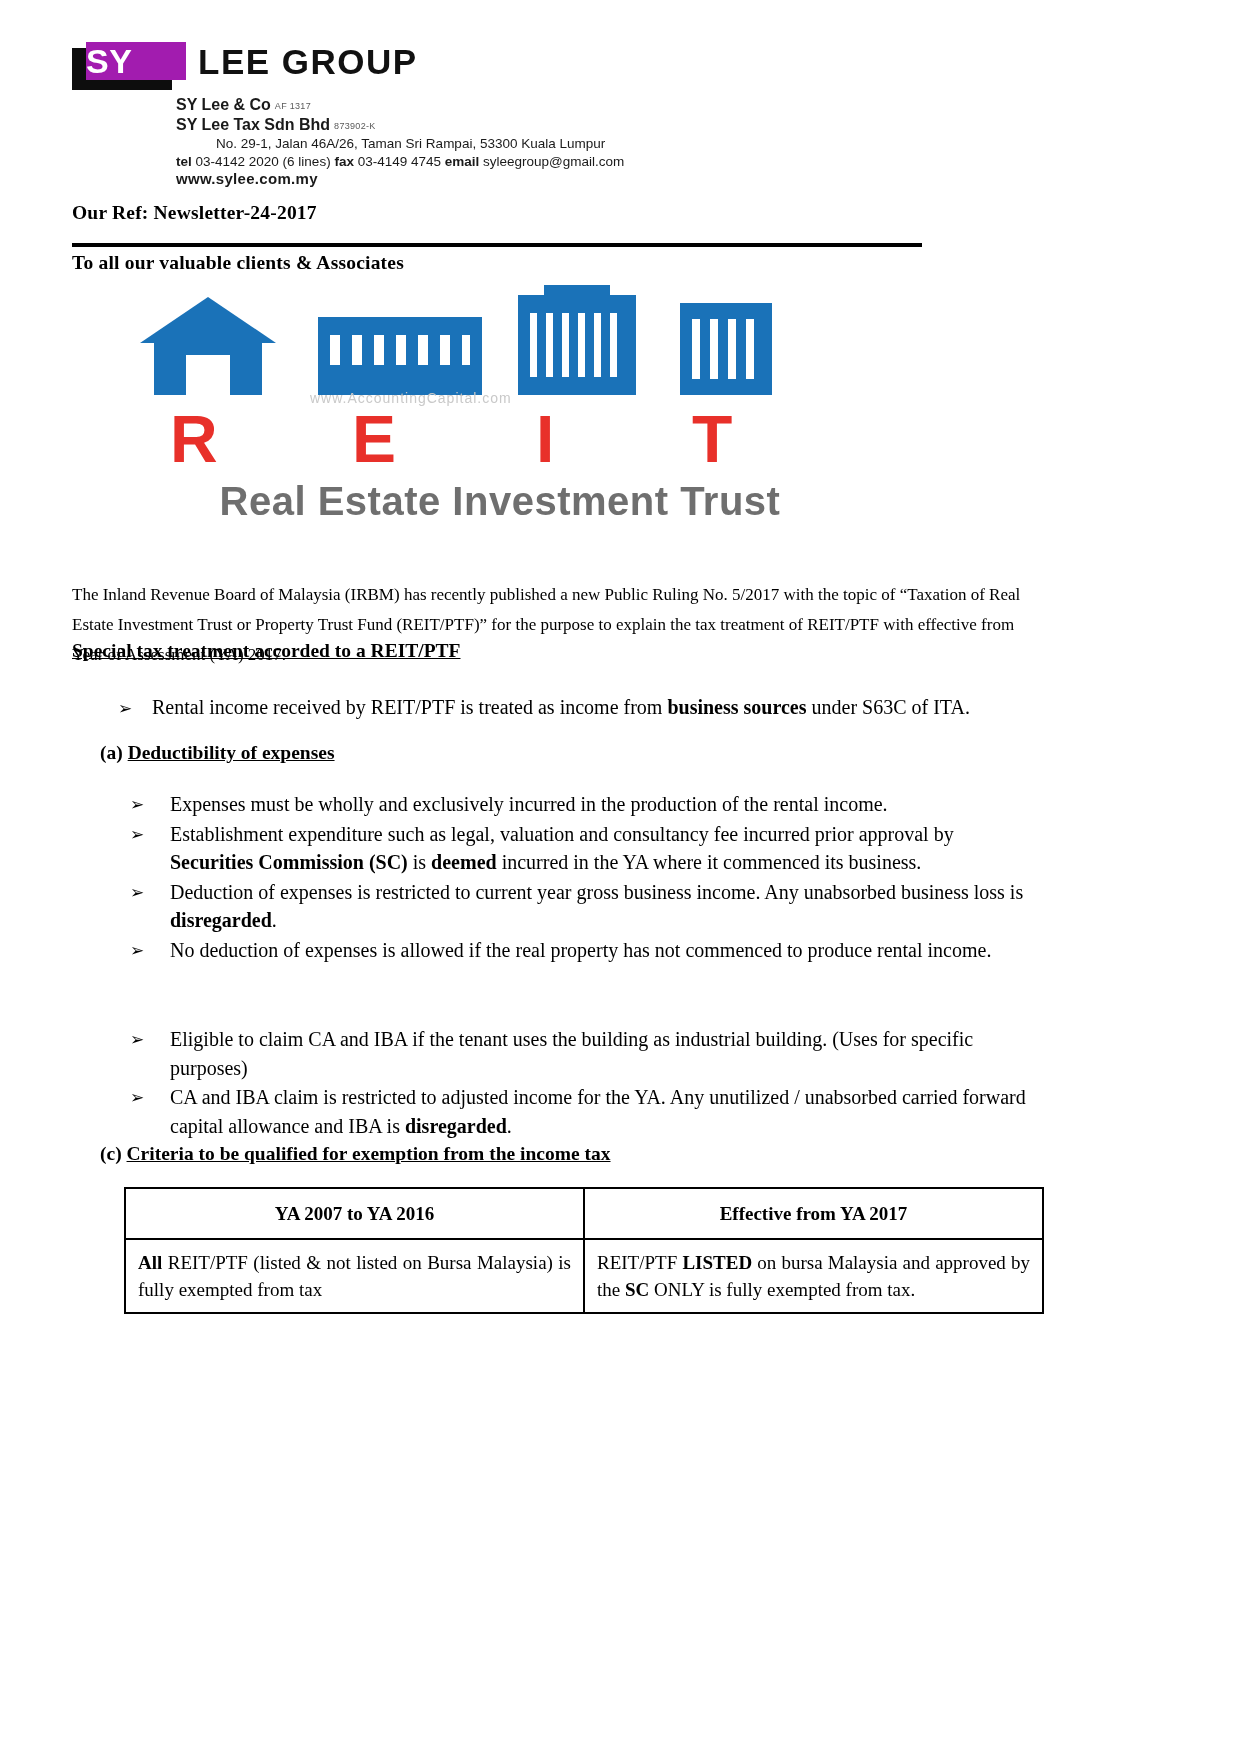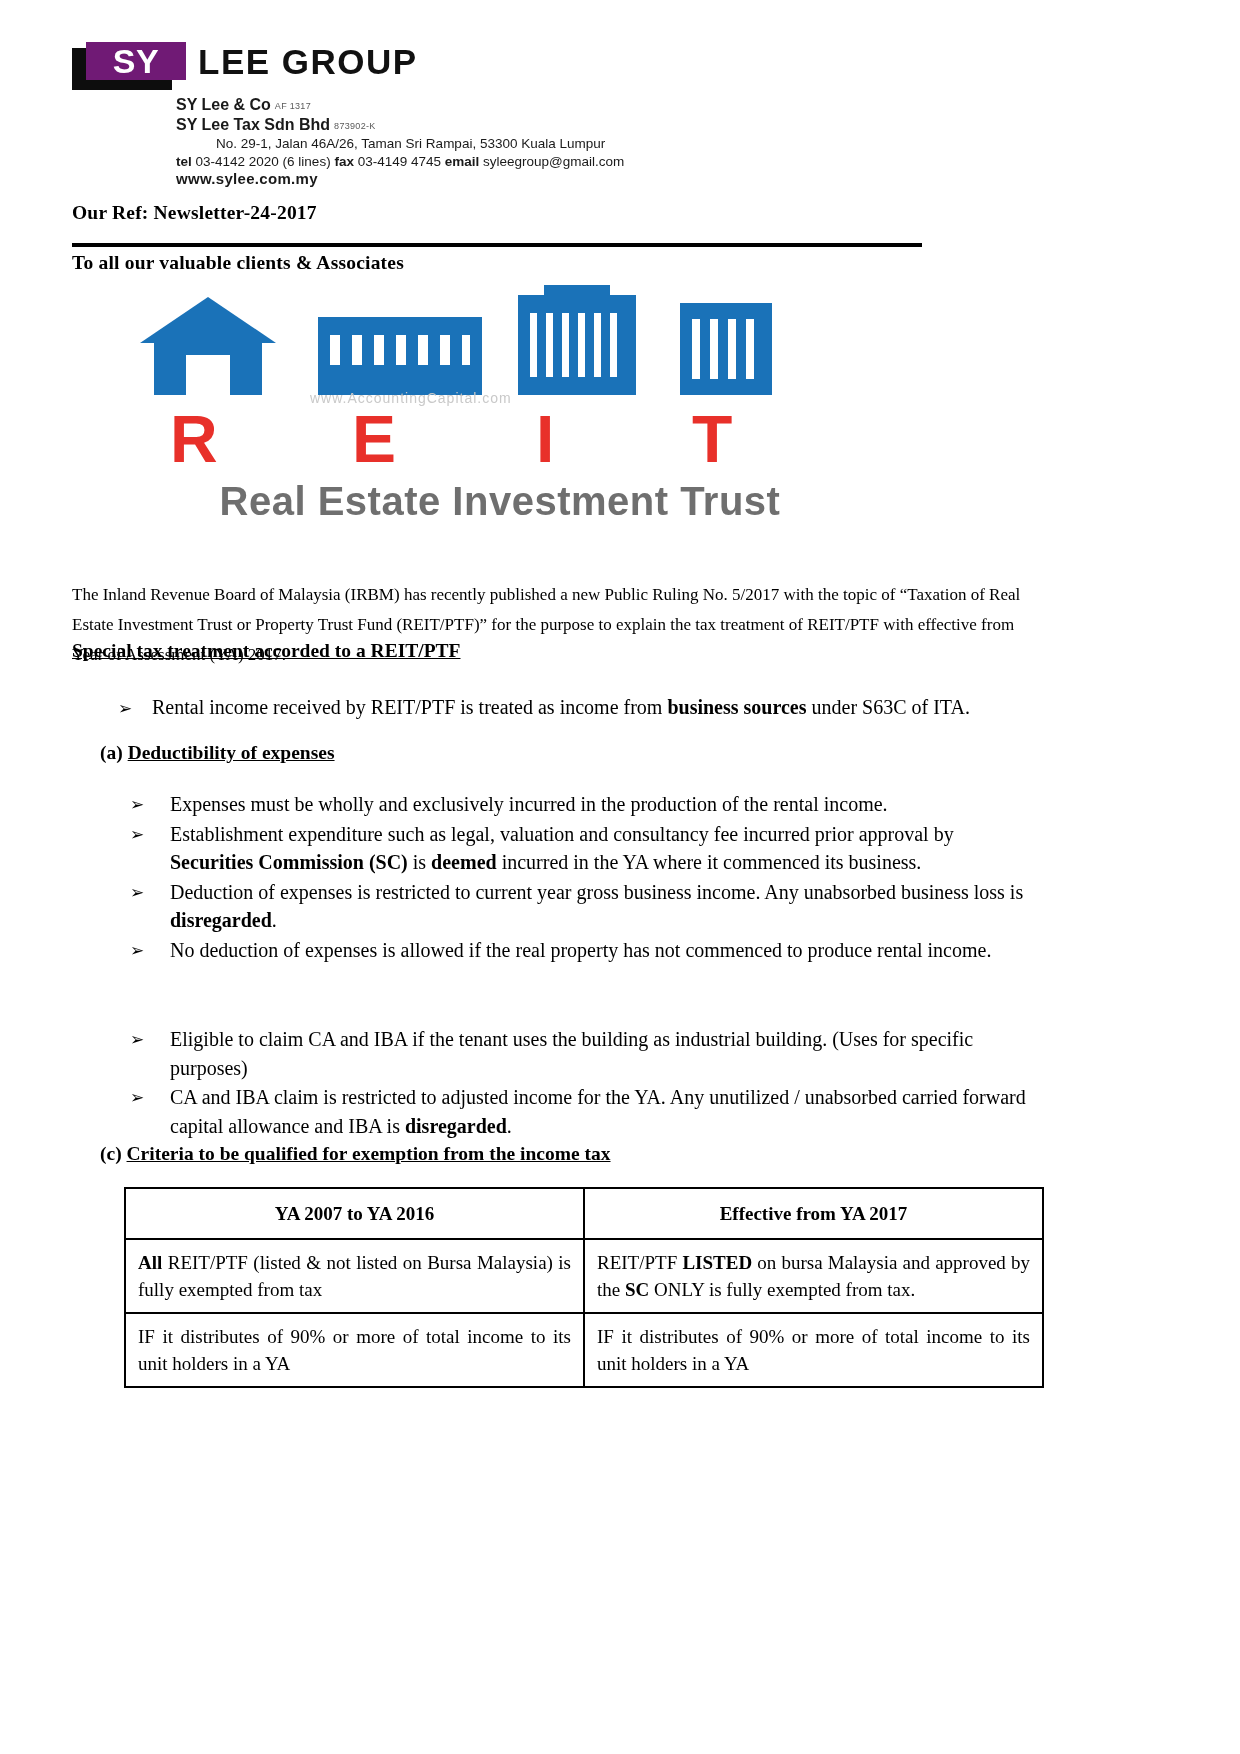--- a/index.html
+++ b/index.html
@@ -56,28 +56,28 @@
     width: 100px;
     height: 12px;
     background: #0d0d0d;
   }
   .logo-sy {
     position: absolute;
     left: 14px;
     top: 0px;
     width: 100px;
     height: 38px;
-    background: #701a75;
+    background: #a21caf;
     color: #ffffff;
     font-family: "Liberation Sans", sans-serif;
     font-weight: bold;
     font-size: 34px;
     letter-spacing: 0.5px;
     line-height: 38px;
-    text-align: center;
+    text-align: left;
   }
   .lh-group-name {
     font-family: "Liberation Sans", sans-serif;
     font-weight: bold;
     font-size: 35px;
     letter-spacing: 1.5px;
     line-height: 40px;
     margin-left: 10px;
     color: #111111;
   }
@@ -431,20 +431,16 @@
       <tr>
         <th class="col-left">YA 2007 to YA 2016</th>
         <th class="col-right">Effective from YA 2017</th>
       </tr>
     </thead>
     <tbody id="crit-body">
         <tr>
           <td class="col-left"><b>All</b><span> REIT/PTF (listed &amp; not listed on Bursa Malaysia) is fully exempted from tax</span></td>
           <td class="col-right"><span>REIT/PTF </span><b>LISTED</b><span> on bursa Malaysia and approved by the </span><b>SC</b><span> ONLY is fully exempted from tax.</span></td>
         </tr>
-        <tr>
-          <td class="col-left"><span>IF it distributes of 90% or more of total income to its unit holders in a YA</span></td>
-          <td class="col-right"><span>IF it distributes of 90% or more of total income to its unit holders in a YA</span></td>
-        </tr>
       </tbody>
   </table>
 
 </div>
 
 </body></html>

